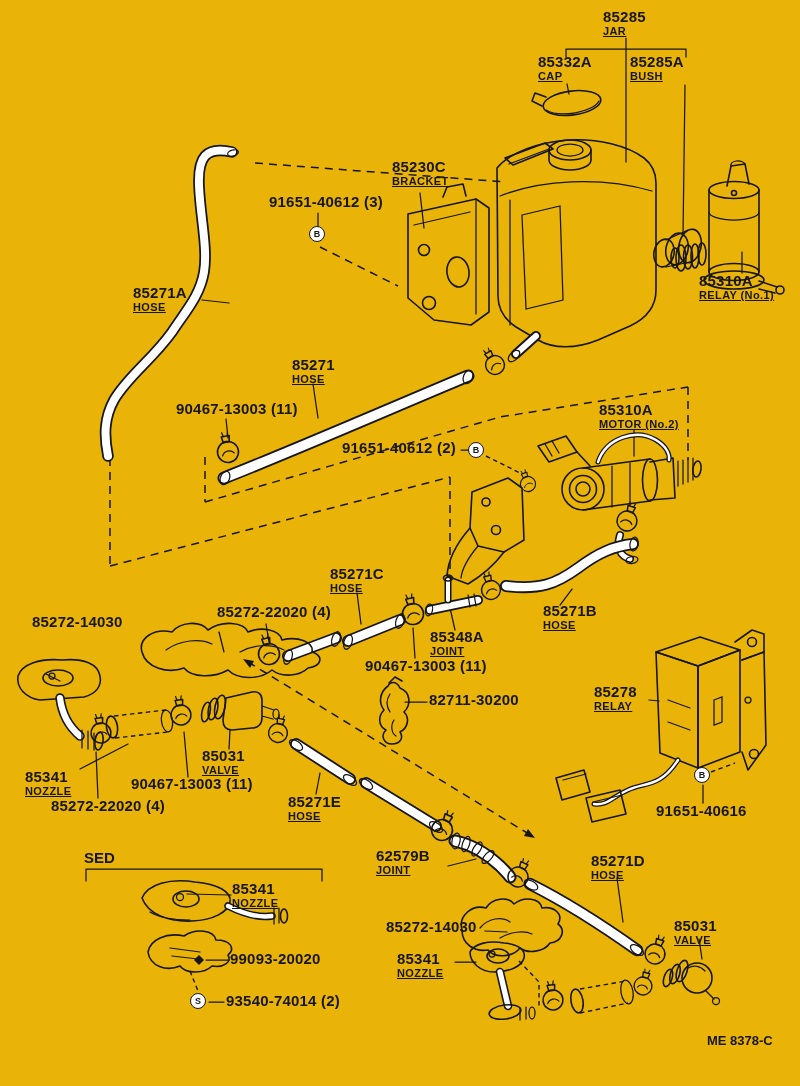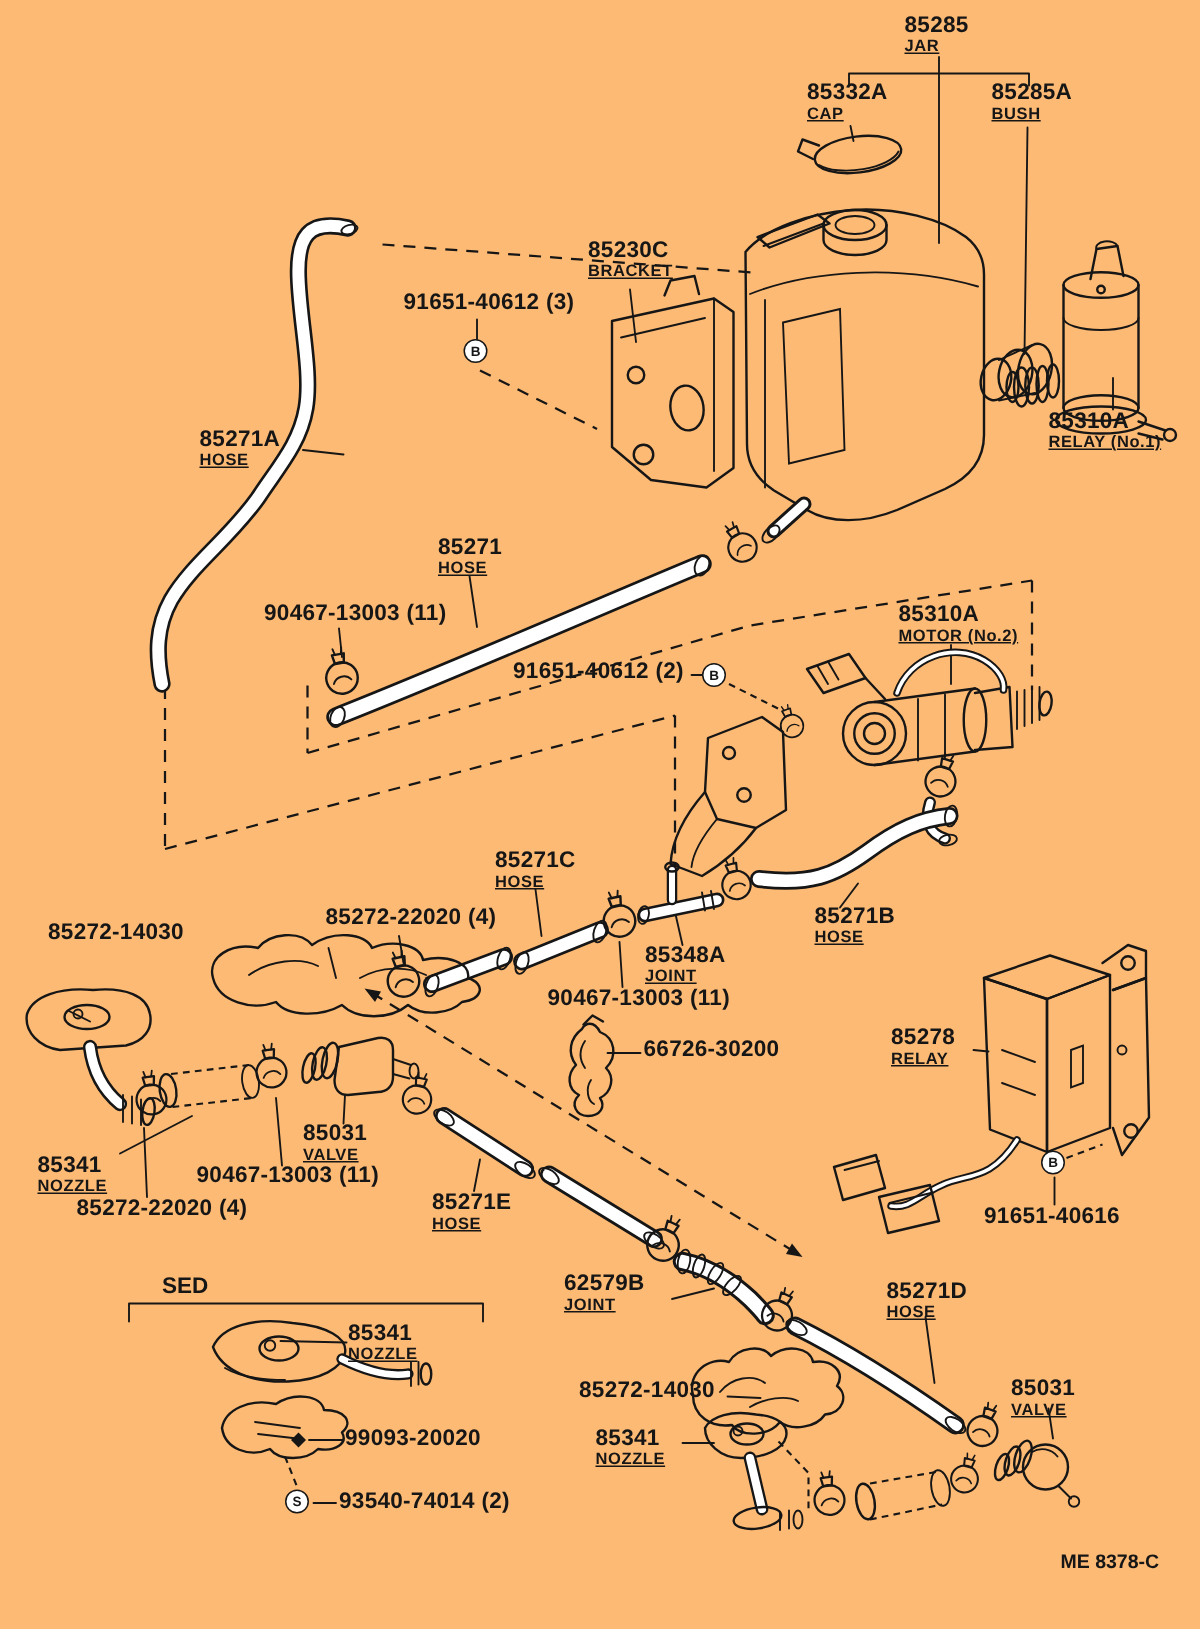--- a/index.html
+++ b/index.html
@@ -1,29 +1,29 @@
 <!DOCTYPE html>
 <html><head>
 <meta charset="utf-8">
 <style>
   html,body{margin:0;padding:0;background:#fff;}
   #stage{
-    position:relative;width:800px;height:1086px;background:#fdba74;overflow:hidden;
+    position:relative;width:800px;height:1086px;background:#eab308;overflow:hidden;
     font-family:"Liberation Sans", sans-serif;color:#161616;
   }
   #art{position:absolute;left:0;top:0;}
   .lbl{position:absolute;white-space:nowrap;}
   .lbl .code{font:700 15px/16px "Liberation Sans", sans-serif;letter-spacing:.2px;color:#161616;}
   .lbl .sub{font:700 11px/12px "Liberation Sans", sans-serif;letter-spacing:.4px;color:#161616;text-decoration:underline;}
   .marker{
     position:absolute;width:14px;height:14px;border:1.7px solid #161616;border-radius:50%;
     font:700 9px/14px "Liberation Sans", sans-serif;text-align:center;color:#161616;background:#fff;
   }
   .footer-code{position:absolute;font:700 13px/14px "Liberation Sans", sans-serif;color:#161616;}
-  .sed-title{position:absolute;font:700 15px/16px "Liberation Sans", sans-serif;color:#161616;margin-left:24px;}
+  .sed-title{position:absolute;font:700 15px/16px "Liberation Sans", sans-serif;color:#161616;}
   
   .ln{fill:none;stroke:#161616;stroke-width:1.6;stroke-linecap:round;stroke-linejoin:round;}
   .thin{fill:none;stroke:#161616;stroke-width:1.25;stroke-linecap:round;}
   .dash{fill:none;stroke:#161616;stroke-width:1.5;stroke-dasharray:8 6;stroke-linecap:butt;}
   .dash2{fill:none;stroke:#161616;stroke-width:1.4;stroke-dasharray:4.5 3.5;}
   .tubeO{fill:none;stroke:#161616;stroke-linecap:round;}
   .tubeI{fill:none;stroke:#ffffff;stroke-linecap:round;}
   .fillb{fill:#161616;stroke:none;}
 </style>
 </head>
@@ -359,21 +359,21 @@
   </svg>
 
   <div class="lbl" style="left:603px;top:9px">
     <div class="code">85285</div>
     <div class="sub">JAR</div>
   </div>
   <div class="lbl" style="left:538px;top:54px">
     <div class="code">85332A</div>
     <div class="sub">CAP</div>
   </div>
-  <div class="lbl" style="left:661px;top:54px">
+  <div class="lbl" style="left:630px;top:54px">
     <div class="code">85285A</div>
     <div class="sub">BUSH</div>
   </div>
   <div class="lbl" style="left:392px;top:159px">
     <div class="code">85230C</div>
     <div class="sub">BRACKET</div>
   </div>
   <div class="lbl" style="left:269px;top:194px">
     <div class="code">91651-40612 (3)</div>
   </div>
@@ -416,21 +416,21 @@
     <div class="code">85271B</div>
     <div class="sub">HOSE</div>
   </div>
   <div class="lbl" style="left:365px;top:658px">
     <div class="code">90467-13003 (11)</div>
   </div>
   <div class="lbl" style="left:32px;top:614px">
     <div class="code">85272-14030</div>
   </div>
   <div class="lbl" style="left:429px;top:692px">
-    <div class="code">66726-30200</div>
+    <div class="code">82711-30200</div>
   </div>
   <div class="lbl" style="left:594px;top:684px">
     <div class="code">85278</div>
     <div class="sub">RELAY</div>
   </div>
   <div class="lbl" style="left:202px;top:748px">
     <div class="code">85031</div>
     <div class="sub">VALVE</div>
   </div>
   <div class="lbl" style="left:25px;top:769px">

